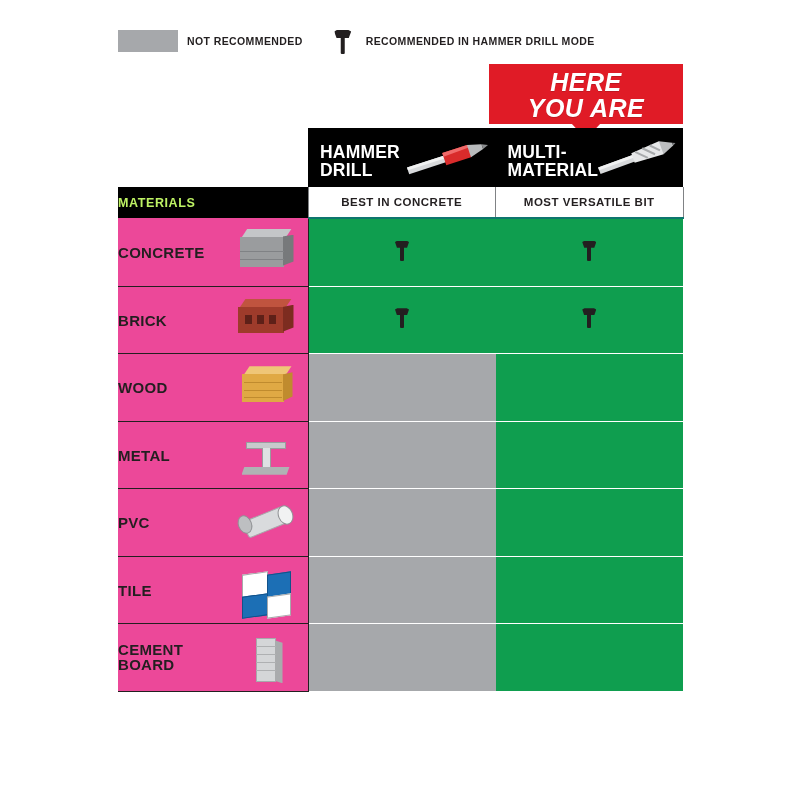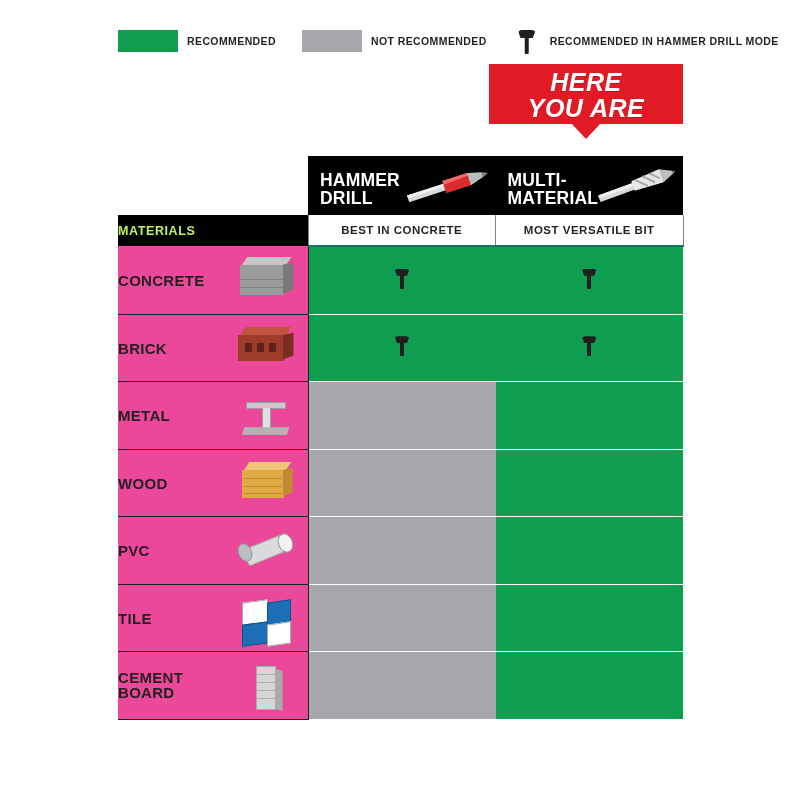--- a/index.html
+++ b/index.html
@@ -55,21 +55,21 @@
     text-shadow:0 1px 0 rgba(0,0,0,.15);
   }
   .callout-arrow{
     position:absolute;left:50%;bottom:-15px;transform:translateX(-50%);
     width:0;height:0;border-left:15px solid transparent;
     border-right:15px solid transparent;border-top:16px solid #e01b26;
   }
 
   
   .table{
-    position:absolute;left:118px;top:156px;
+    position:absolute;left:118px;top:128px;
     width:565px;
     border-collapse:collapse;
     table-layout:fixed;
   }
   .table td,.table th{padding:0;margin:0;}
 
   .col-mat{width:190px;}
   .col-bit{width:187.5px;}
 
   
@@ -187,24 +187,20 @@
     clip-path:polygon(0% 0%,100% 6%,100% 100%,0% 94%);}
   .cbd-line{position:absolute;width:20px;height:1px;background:#aeb0b2;left:22px;}
 </style>
 </head>
 <body>
 
 <div class="page">
 
   <div class="legend">
 
-    <div class="legend-item">
-      <span class="swatch green"></span>
-      <span class="legend-label">RECOMMENDED</span>
-    </div>
 
     <div class="legend-item">
       <span class="swatch gray"></span>
       <span class="legend-label">NOT RECOMMENDED</span>
     </div>
 
     <div class="legend-item">
       <span class="bit-legend-icon">
         <span class="bit">
             <span class="tip"></span>
@@ -324,43 +320,43 @@
         </td>
         <td class="val-cell green">
           <span class="bit sm"><span class="tip"></span><span class="shank"></span></span>
         </td>
       </tr>
 
 
       <tr class="mrow">
         <td class="mat-cell">
           <span class="mat-label">
-            <span>METAL</span>
-          </span>
-          <span class="mat-art">
-            <span class="art">
-              <span class="mt-top"></span><span class="mt-web"></span><span class="mt-bot"></span>
-            </span>
-          </span>
-        </td>
-        <td class="val-cell gray"></td>
-        <td class="val-cell green"></td>
-      </tr>
-
-      <tr class="mrow">
-        <td class="mat-cell">
-          <span class="mat-label">
             <span>WOOD</span>
           </span>
           <span class="mat-art">
             <span class="art">
               <span class="wd-top"></span><span class="wd-face"></span><span class="wd-side"></span>
               <span class="wd-grain" style="left:10px;top:24px;width:38px;"></span>
               <span class="wd-grain" style="left:10px;top:32px;width:38px;"></span>
               <span class="wd-grain" style="left:10px;top:39px;width:38px;"></span>
+            </span>
+          </span>
+        </td>
+        <td class="val-cell gray"></td>
+        <td class="val-cell green"></td>
+      </tr>
+
+      <tr class="mrow">
+        <td class="mat-cell">
+          <span class="mat-label">
+            <span>METAL</span>
+          </span>
+          <span class="mat-art">
+            <span class="art">
+              <span class="mt-top"></span><span class="mt-web"></span><span class="mt-bot"></span>
             </span>
           </span>
         </td>
         <td class="val-cell gray"></td>
         <td class="val-cell green"></td>
       </tr>
 
       <tr class="mrow">
         <td class="mat-cell">
           <span class="mat-label">

